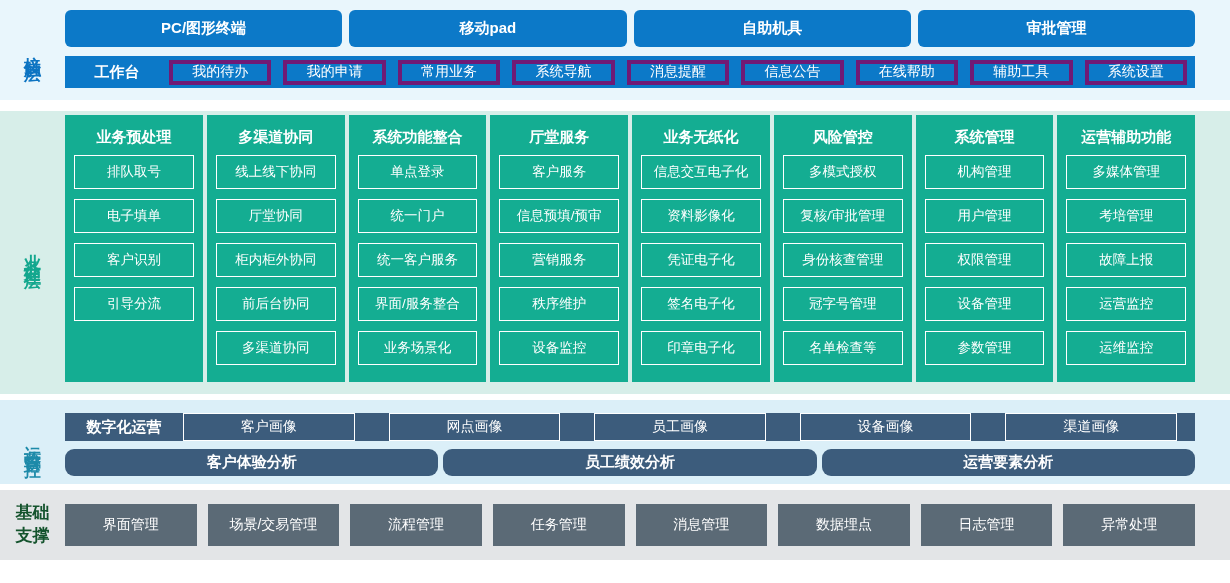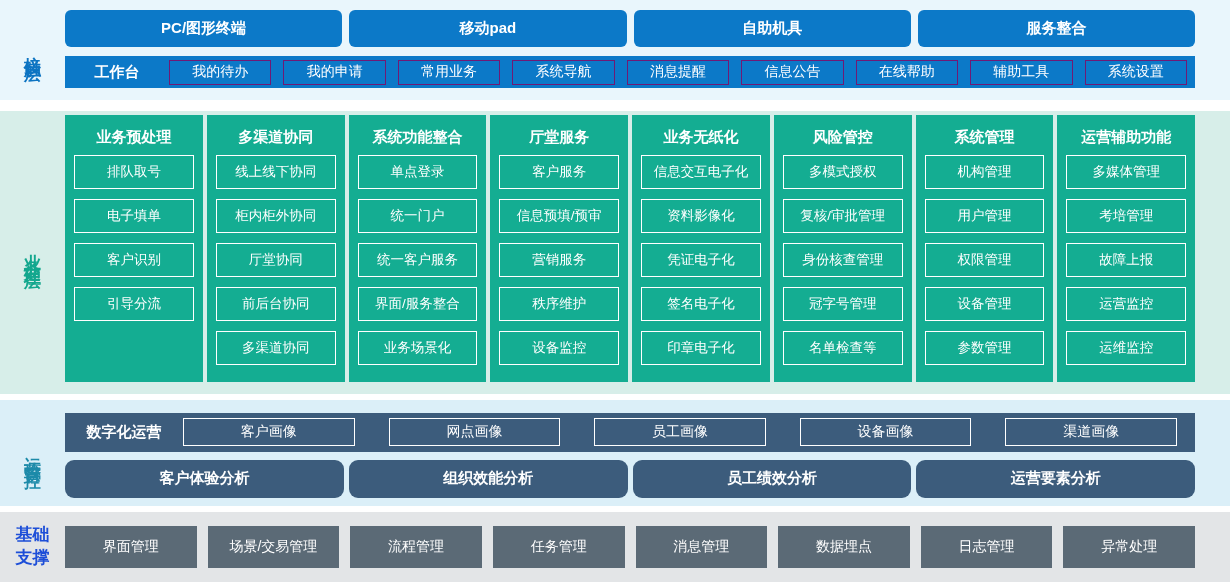--- a/index.html
+++ b/index.html
@@ -2,42 +2,42 @@
 <html><head>
 <meta charset="utf-8">
 <style>
   * { box-sizing: border-box; margin: 0; padding: 0; }
   html, body { width: 1230px; height: 583px; background: #ffffff; overflow: hidden;
     font-family: "Liberation Sans", sans-serif; }
 
   .band { display: flex; width: 100%; }
   .band-contact   { height: 100px; background: #e9f6fc; margin-bottom: 11px; }
   .band-business  { height: 283px; background: #d7eee9; margin-bottom: 6px; }
-  .band-operation { height: 106px; background: #dbeff8; margin-bottom: 6px; }
+  .band-operation { height: 84px; background: #dbeff8; margin-bottom: 6px; }
   .band-foundation{ height: 70px;  background: #e3e5e7; }
 
   .layer-label { width: 65px; flex: 0 0 65px; display: flex; align-items: center; justify-content: center; }
   .vtext { writing-mode: vertical-rl; text-orientation: upright; font-weight: bold;
     font-size: 17px; letter-spacing: 5px; }
   .lbl-blue  { color: #0d74c2; }
   .lbl-green { color: #13a78e; }
   .lbl-teal  { color: #1d8aa9; }
-  .lbl-gray  { color: #1d4ed8; }
+  .lbl-gray  { color: #14532d; }
   .wrap2 { width: 2.15em; font-weight: bold; font-size: 17px; line-height: 1.35;
     text-align: center; word-break: break-all; }
 
   
   .contact-content { flex: 1; padding: 10px 35px 0 0; display: flex; flex-direction: column; gap: 9px; }
   .channels { display: flex; gap: 7px; height: 37px; }
   .channel-btn { flex: 1; background: #0c79c8; border-radius: 6px; color: #fff;
     font-weight: bold; font-size: 15px; display: flex; align-items: center; justify-content: center; }
   .workbench { height: 32px; background: #0c79c8; display: flex; align-items: center; padding-right: 8px; }
   .wb-label { width: 104px; flex: 0 0 104px; text-align: center; color: #fff; font-weight: bold; font-size: 15px; }
   .wb-items { flex: 1; display: flex; gap: 12px; }
-  .wb-item { flex: 1; border: 1px solid #701a75; color: #fff; font-size: 14px; height: 25px;
+  .wb-item { flex: 1; border: 4px solid #701a75; color: #fff; font-size: 14px; height: 25px;
     display: flex; align-items: center; justify-content: center; white-space: nowrap; }
 
   
   .business-content { flex: 1; padding: 4px 35px 12px 0; display: flex; gap: 4px; }
   .biz-col { flex: 1; background: #14ad92; display: flex; flex-direction: column; padding: 8px 9px 10px; }
   .col-title { color: #fff; font-weight: bold; font-size: 15px; text-align: center;
     height: 30px; line-height: 28px; white-space: nowrap; }
   .col-items { display: flex; flex-direction: column; gap: 10px; flex: 1; margin-top: 2px; }
   .col-item { border: 1px solid #fff; color: #fff; font-size: 13.5px; height: 34px;
     display: flex; align-items: center; justify-content: center; text-align: center;
@@ -68,21 +68,21 @@
   </div>
   <div class="contact-content">
     <div class="channels">
 
         <div class="channel-btn">PC/图形终端</div>
 
         <div class="channel-btn">移动pad</div>
 
         <div class="channel-btn">自助机具</div>
 
-        <div class="channel-btn">服务整合</div>
+        <div class="channel-btn">审批管理</div>
       </div>
     <div class="workbench">
       <div class="wb-label">工作台</div>
       <div class="wb-items">
 
           <div class="wb-item">我的待办</div>
 
           <div class="wb-item">我的申请</div>
 
           <div class="wb-item">常用业务</div>
@@ -123,23 +123,23 @@
             <div class="col-item">引导分流</div>
           </div>
       </div>
 
       <div class="biz-col">
         <div class="col-title">多渠道协同</div>
         <div class="col-items">
 
             <div class="col-item">线上线下协同</div>
 
+            <div class="col-item">厅堂协同</div>
+
             <div class="col-item">柜内柜外协同</div>
-
-            <div class="col-item">厅堂协同</div>
 
             <div class="col-item">前后台协同</div>
 
             <div class="col-item">多渠道协同</div>
           </div>
       </div>
 
       <div class="biz-col">
         <div class="col-title">系统功能整合</div>
         <div class="col-items">
@@ -255,21 +255,20 @@
 
           <div class="portrait">设备画像</div>
 
           <div class="portrait">渠道画像</div>
         </div>
     </div>
     <div class="analyses">
 
         <div class="analysis">客户体验分析</div>
 
-        <div class="analysis">组织效能分析</div>
 
         <div class="analysis">员工绩效分析</div>
 
         <div class="analysis">运营要素分析</div>
       </div>
   </div>
 </section>
 
 <section class="band band-foundation">
   <div class="layer-label">

